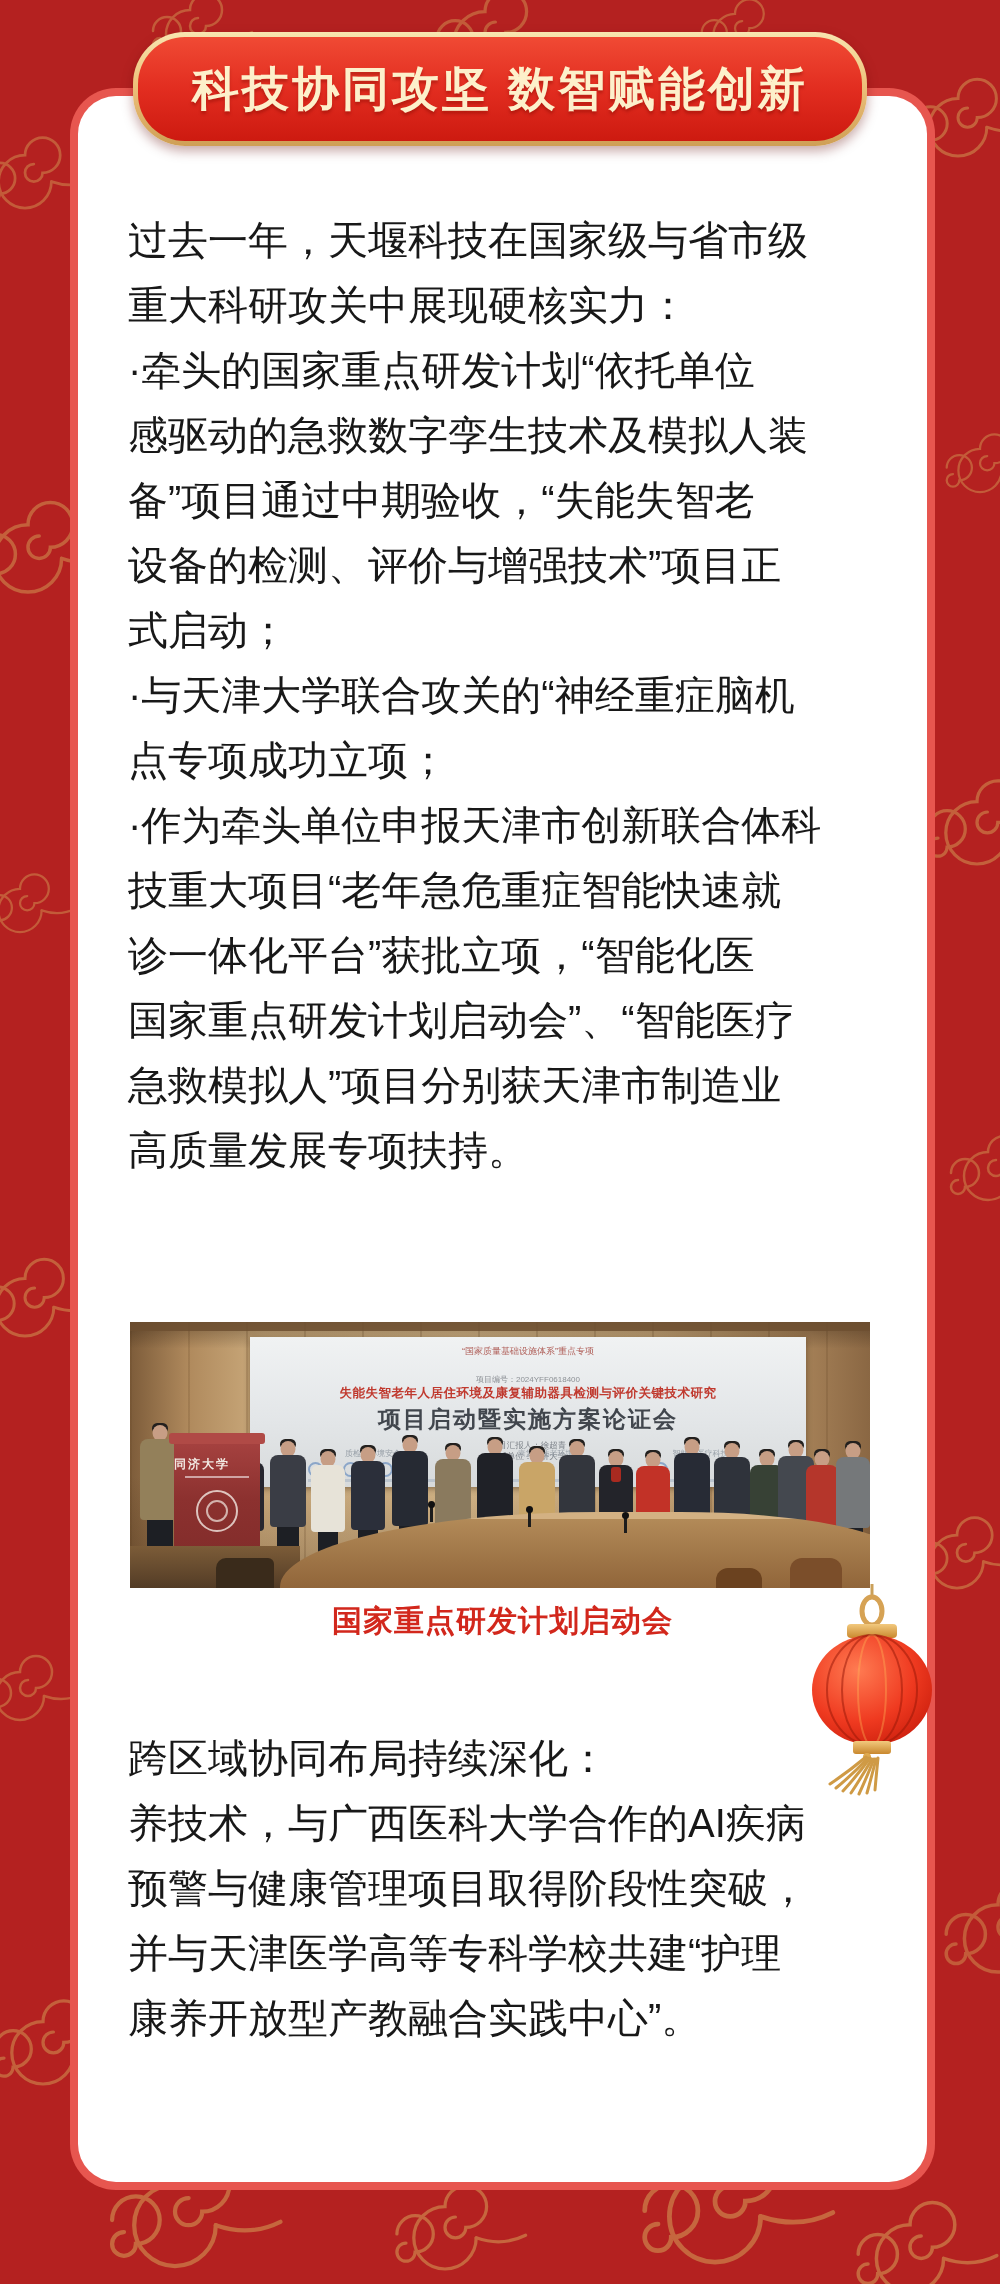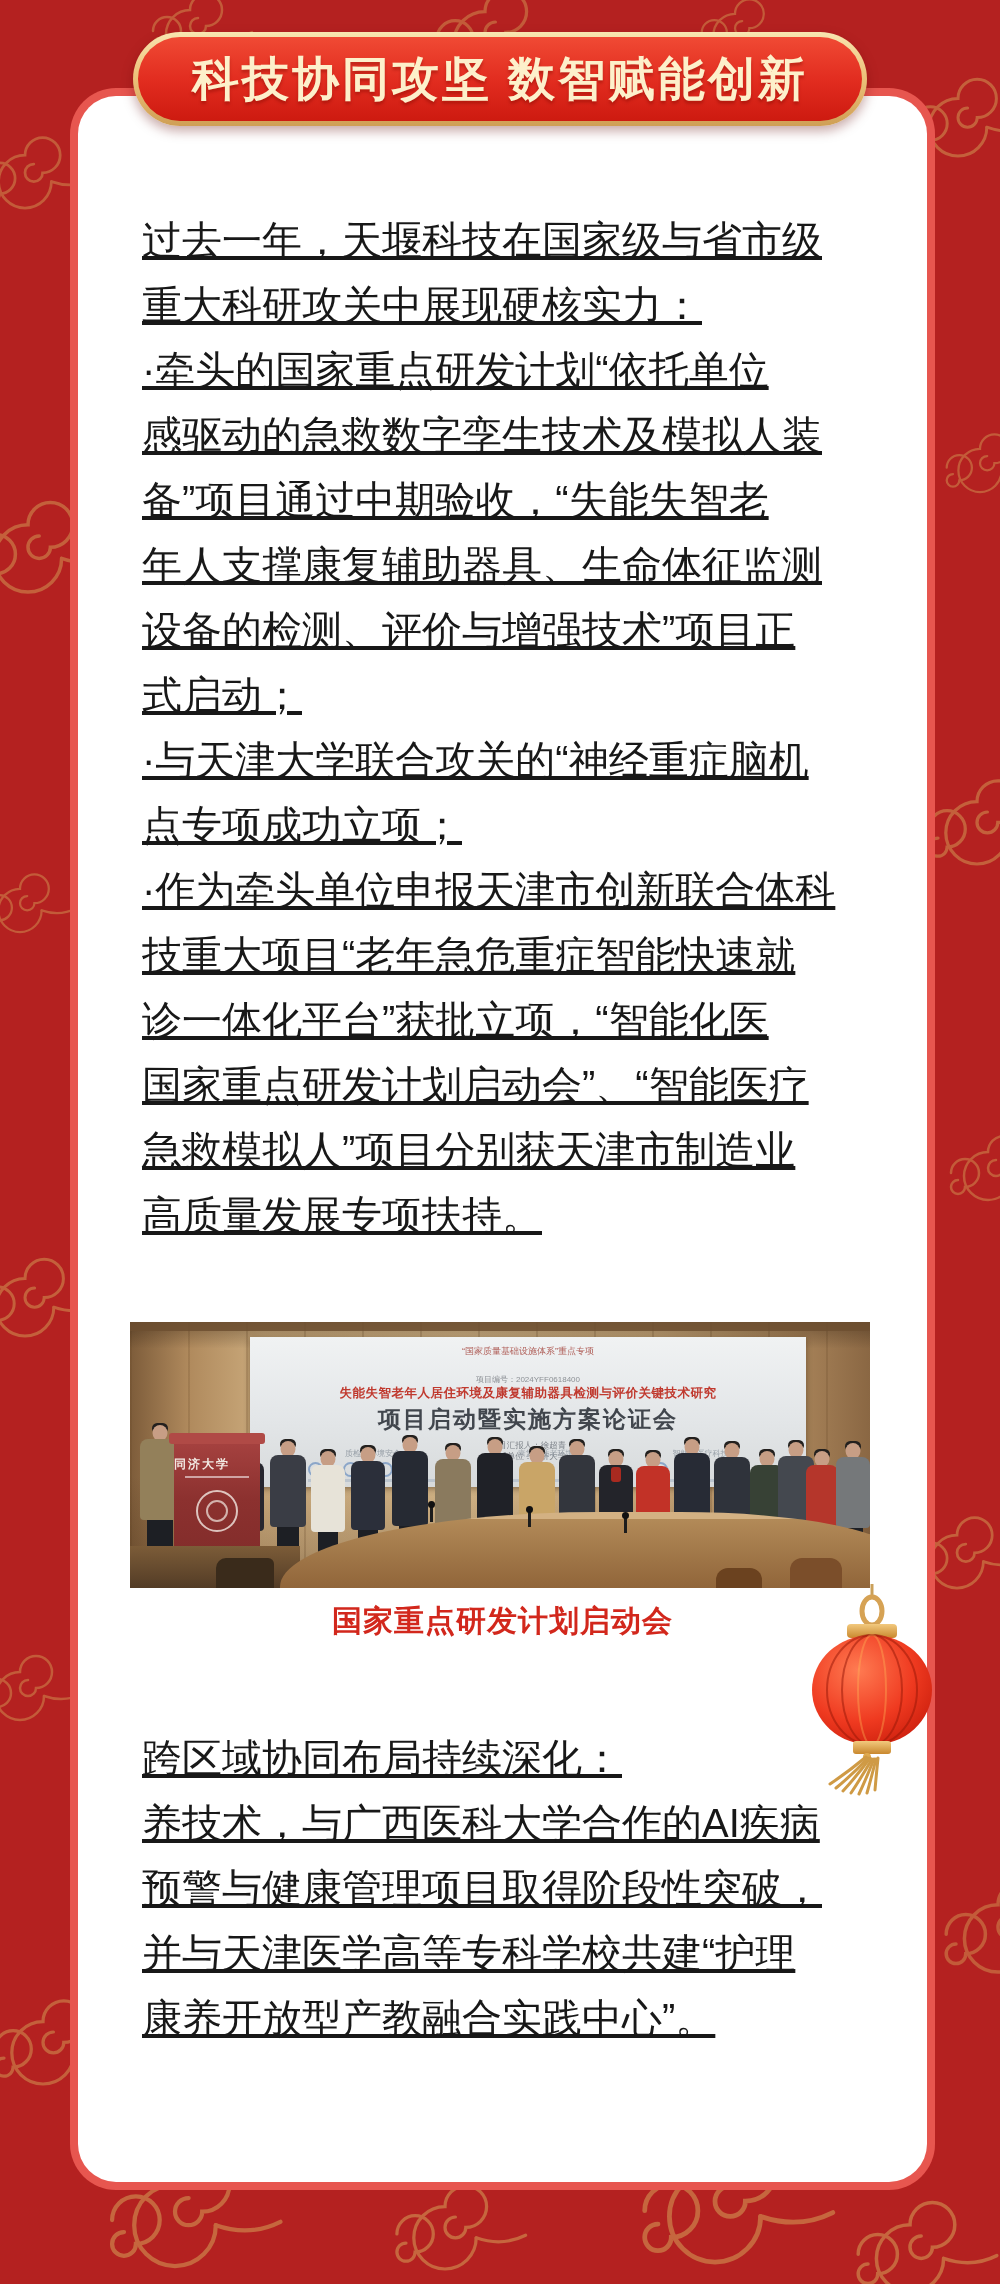--- a/index.html
+++ b/index.html
@@ -21,31 +21,31 @@
   }
 
   
   .banner-outer{
     position:absolute;left:50%;top:32px;transform:translateX(-50%);
     padding:5px;border-radius:52px;z-index:6;
     background:linear-gradient(180deg,#f8e5b0 0%,#eec27c 45%,#cf9f55 100%);
     box-shadow:0 5px 12px rgba(95,5,0,.35);
   }
   .banner{
-    width:724px;height:84px;border-radius:47px;
+    width:724px;height:104px;border-radius:47px;
     background:linear-gradient(180deg,#f04a34 0%,#e22d20 50%,#cd1a10 100%);
     display:flex;align-items:center;justify-content:center;
   }
   .banner span{
     font-size:47px;font-weight:700;color:#fdf0cb;letter-spacing:3px;
     text-shadow:0 3px 3px rgba(130,10,0,.4);white-space:nowrap;
   }
 
   
-  .textblock{position:absolute;left:64px;width:755px;color:#181818;text-decoration:underline;}
+  .textblock{position:absolute;left:50px;width:755px;color:#181818;}
   .textblock .line{
     height:65px;line-height:65px;font-size:40px;font-weight:500;
     white-space:nowrap;letter-spacing:0;
   }
   #text1{top:112px;}
   #text2{top:1630px;}
 
   
   .photo{
     position:absolute;left:52px;top:1226px;width:740px;height:266px;
@@ -155,21 +155,20 @@
 
   <div class="card-outer"></div>
   <div class="card">
 
     <div id="text1" class="textblock">
         <div class="line">过去一年，天堰科技在国家级与省市级</div>
         <div class="line">重大科研攻关中展现硬核实力：</div>
         <div class="line">·牵头的国家重点研发计划“依托单位</div>
         <div class="line">感驱动的急救数字孪生技术及模拟人装</div>
         <div class="line">备”项目通过中期验收，“失能失智老</div>
-        <div class="line">年人支撑康复辅助器具、生命体征监测</div>
         <div class="line">设备的检测、评价与增强技术”项目正</div>
         <div class="line">式启动；</div>
         <div class="line">·与天津大学联合攻关的“神经重症脑机</div>
         <div class="line">点专项成功立项；</div>
         <div class="line">·作为牵头单位申报天津市创新联合体科</div>
         <div class="line">技重大项目“老年急危重症智能快速就</div>
         <div class="line">诊一体化平台”获批立项，“智能化医</div>
         <div class="line">国家重点研发计划启动会”、“智能医疗</div>
         <div class="line">急救模拟人”项目分别获天津市制造业</div>
         <div class="line">高质量发展专项扶持。</div>

